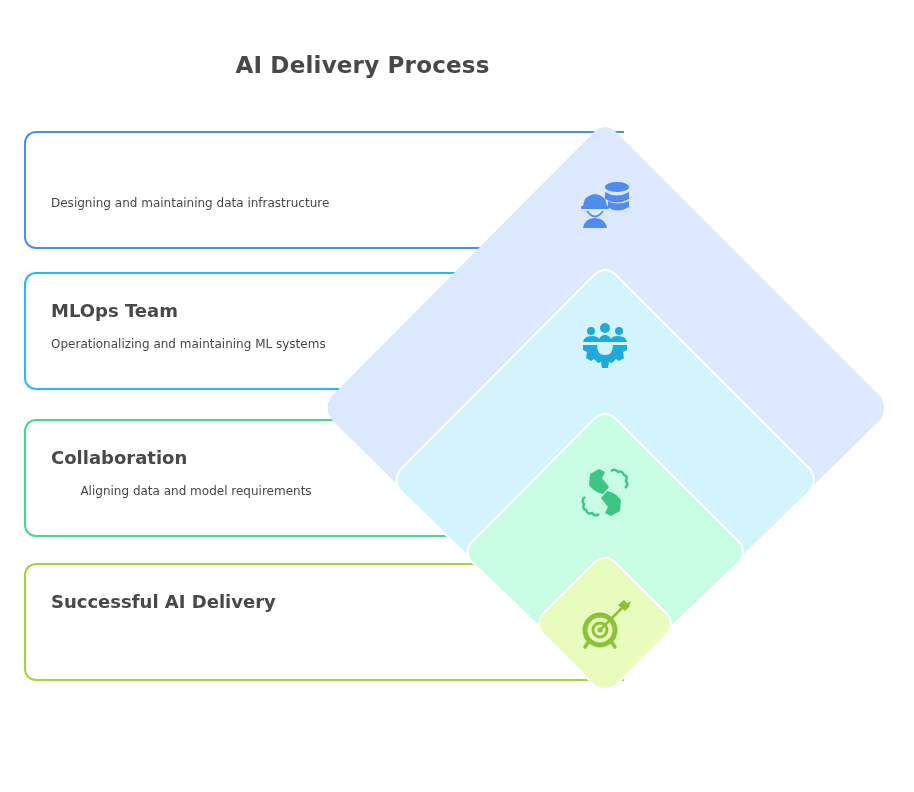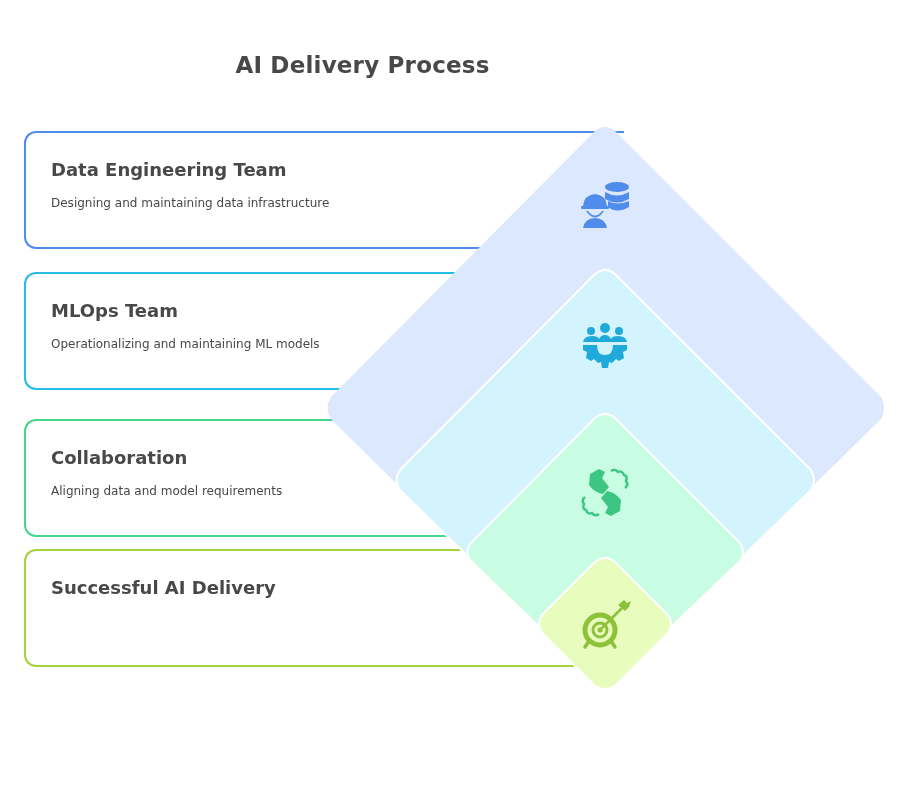--- a/index.html
+++ b/index.html
@@ -13,32 +13,31 @@
     .card .card-title { position: absolute; left: 25px; top: 26px; font-size: 18px; font-weight: bold; color: #484848; }
     .card .card-desc { position: absolute; left: 25px; top: 61px; width: 290px; font-size: 12px; line-height: 18px; color: #484848; }
     svg.diagram { position: absolute; left: 0; top: 0; }
   </style>
 </head>
 <body>
 
 <div class="title">AI Delivery Process</div>
 
 <div class="card" id="card0" style="top: 131px; border-color: rgb(79, 140, 236);">
-  <div class="card-title">Data Engineering Team</div>
   <div class="card-desc">Designing and maintaining data infrastructure</div>
 </div>
 <div class="card" id="card1" style="top: 272px; border-color: rgb(37, 189, 232);">
   <div class="card-title">MLOps Team</div>
-  <div class="card-desc">Operationalizing and maintaining ML models</div>
+  <div class="card-desc">Operationalizing and maintaining ML systems</div>
 </div>
-<div class="card" id="card2" style="top: 419px; border-color: rgb(68, 214, 143);">
+<div class="card" id="card2" style="top: 419px; border-color: rgb(68, 214, 143); text-align: center;">
   <div class="card-title">Collaboration</div>
   <div class="card-desc">Aligning data and model requirements</div>
 </div>
-<div class="card" id="card3" style="top: 549px; border-color: rgb(163, 212, 58); padding-left: 13px;">
+<div class="card" id="card3" style="top: 563px; border-color: rgb(163, 212, 58); padding-left: 13px;">
   <div class="card-title">Successful AI Delivery</div>
 </div>
 
 <svg class="diagram" width="914" height="792" viewBox="0 0 914 792">
 
   <path id="dia0" d="M 605 127 Q 611 127 616 132 L 881 397 Q 887 408 881 419 L 605 690 L 331 419 Q 324 408 331 397 L 594 132 Q 599 127 605 127 Z" fill="#dce8fd"></path>
   <path id="dia1" stroke="#ffffff" stroke-width="2" d="M 605 270 Q 611 270 616 275 L 811 470 Q 817 480 811 490 L 605 690 L 400 490 Q 393 480 400 470 L 594 275 Q 599 270 605 270 Z" fill="#d3f3fd"></path>
   <path id="dia2" stroke="#ffffff" stroke-width="2" d="M 605 414 Q 611 414 616 419 L 740 543 Q 746 552 740 561 L 605 690 L 471 561 Q 464 552 471 543 L 594 419 Q 599 414 605 414 Z" fill="#c8fce3"></path>
   <path id="dia3" stroke="#ffffff" stroke-width="2" d="M 605 558 Q 611 558 616 563 L 668 615 Q 674 624 668 633 L 616 685 Q 605 693 594 685 L 542 633 Q 536 624 542 615 L 594 563 Q 599 558 605 558 Z" fill="#e8fcbd"></path>
 

